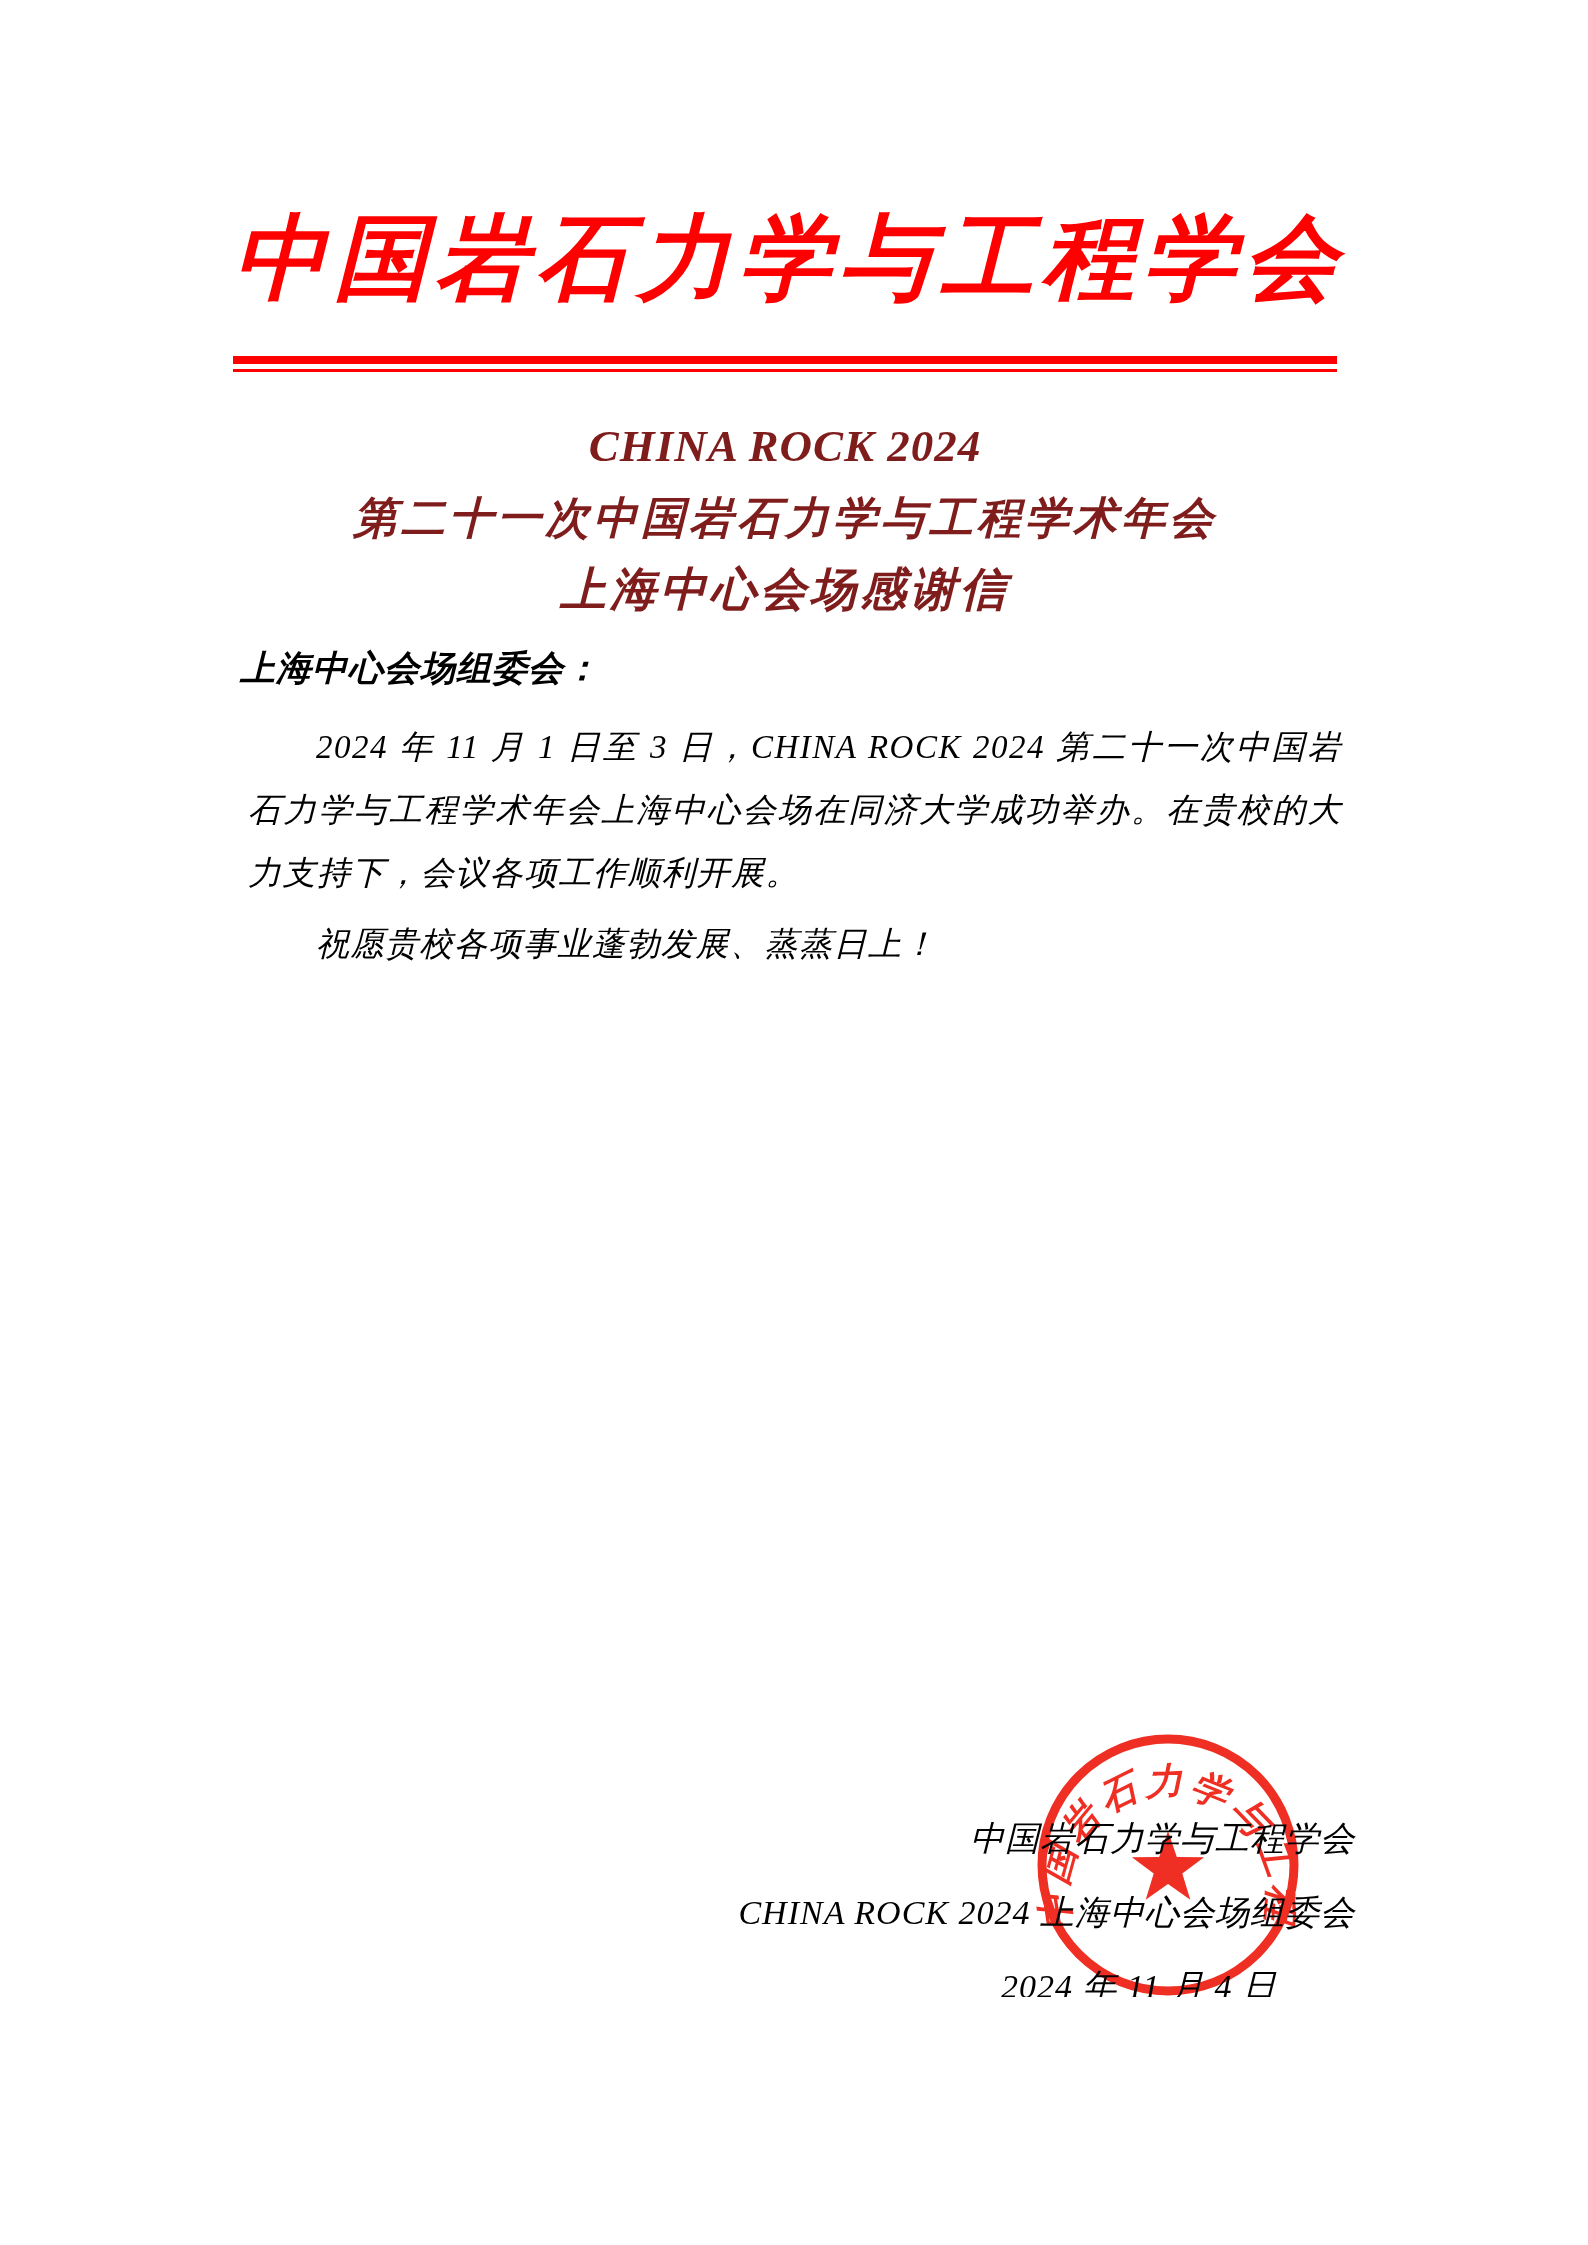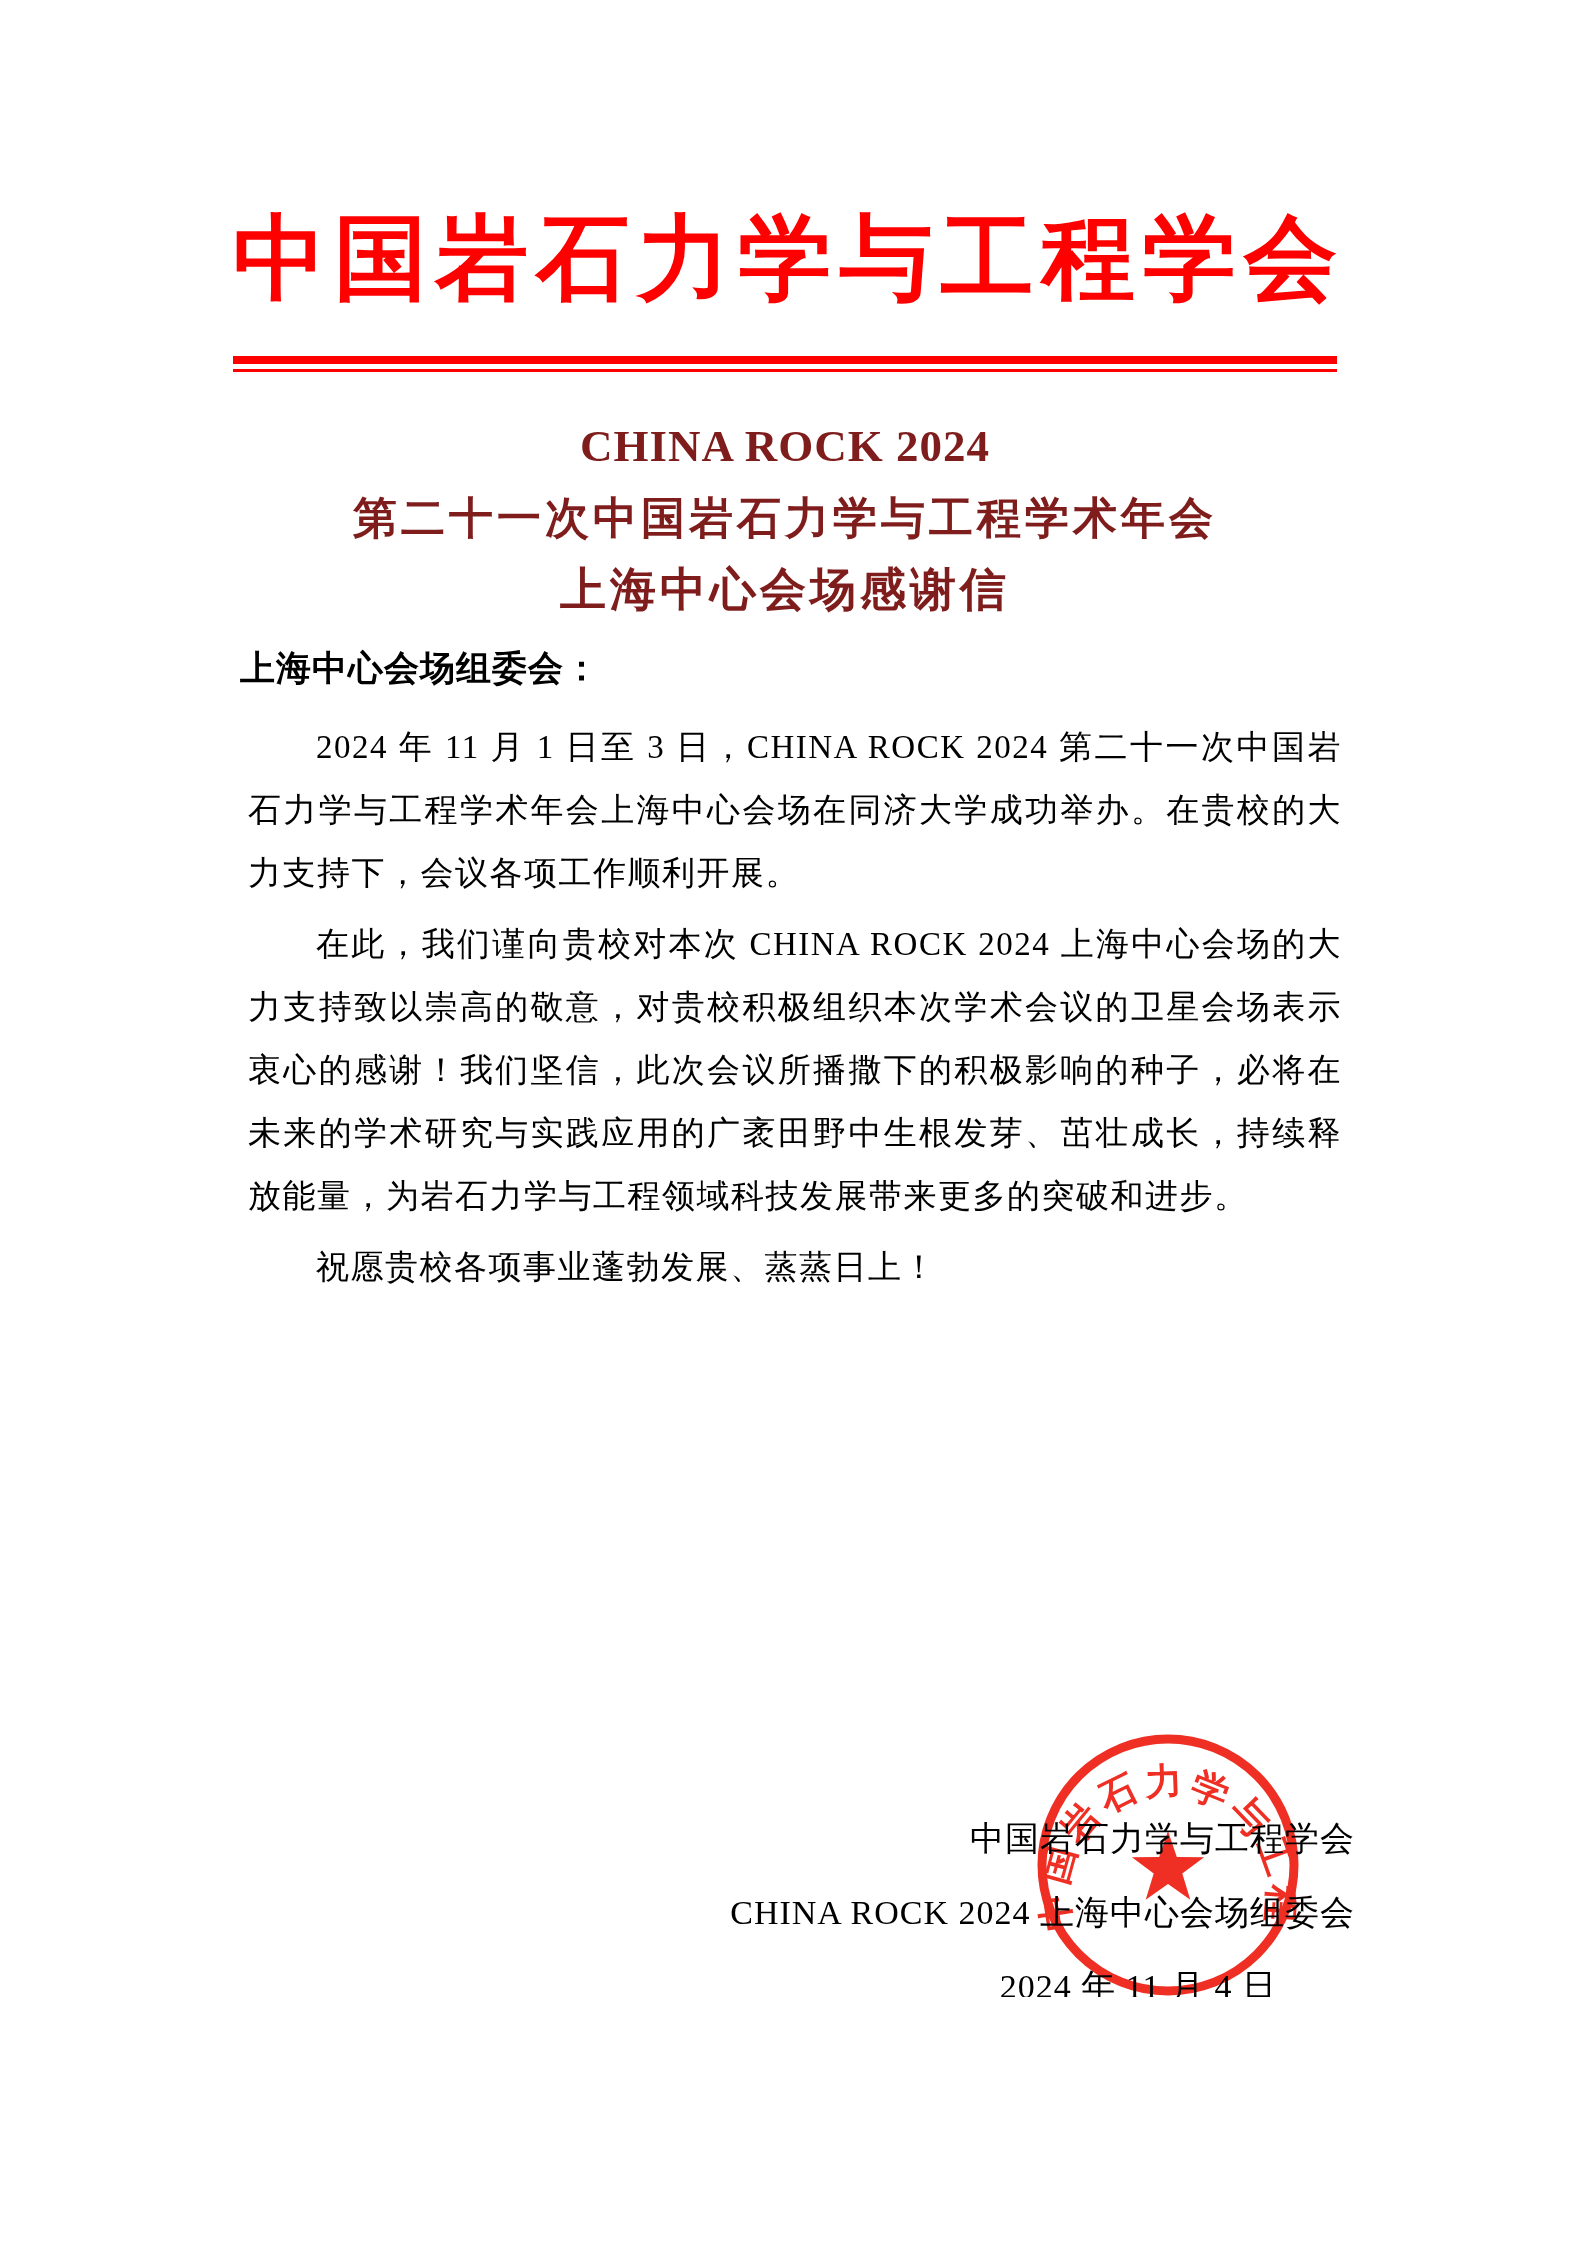--- a/index.html
+++ b/index.html
@@ -5,20 +5,21 @@
   * { margin: 0; padding: 0; box-sizing: border-box; }
   html, body { background: #ffffff; }
   .page {
     position: relative;
     width: 1588px;
     height: 1997px;
     background: #ffffff;
     overflow: hidden;
     font-family: "Liberation Serif", "DejaVu Serif", serif;
     color: #000000;
+    font-style: italic;
   }
   
   .org-title {
     position: absolute;
     left: 233px;
     top: 203px;
     width: 1104px;
     font-size: 93px;
     font-weight: 700;
     color: #fe0000;
@@ -102,21 +103,20 @@
   </div>
 
   <div class="h-center h-en">CHINA ROCK 2024</div>
   <div class="h-center h-thanks">上海中心会场感谢信</div>
   <div class="h-center h-annual">第二十一次中国岩石力学与工程学术年会</div>
 
   <div class="salutation">上海中心会场组委会：</div>
 
   <div class="body-text">
     <p>2024 年 11 月 1 日至 3 日，CHINA ROCK 2024 第二十一次中国岩石力学与工程学术年会上海中心会场在同济大学成功举办。在贵校的大力支持下，会议各项工作顺利开展。</p>
-    <p>在此，我们谨向贵校对本次 CHINA ROCK 2024 上海中心会场的大力支持致以崇高的敬意，对贵校积极组织本次学术会议的卫星会场表示衷心的感谢！我们坚信，此次会议所播撒下的积极影响的种子，必将在未来的学术研究与实践应用的广袤田野中生根发芽、茁壮成长，持续释放能量，为岩石力学与工程领域科技发展带来更多的突破和进步。</p>
     <p>祝愿贵校各项事业蓬勃发展、蒸蒸日上！</p>
   </div>
 
   <div class="signature">
     <div>中国岩石力学与工程学会</div>
     <div>CHINA ROCK 2024 上海中心会场组委会</div>
     <div class="sig-date">2024 年 11 月 4 日</div>
   </div>
 
   <svg class="stamp" viewBox="0 0 270 272" xmlns="http://www.w3.org/2000/svg" aria-hidden="true">

